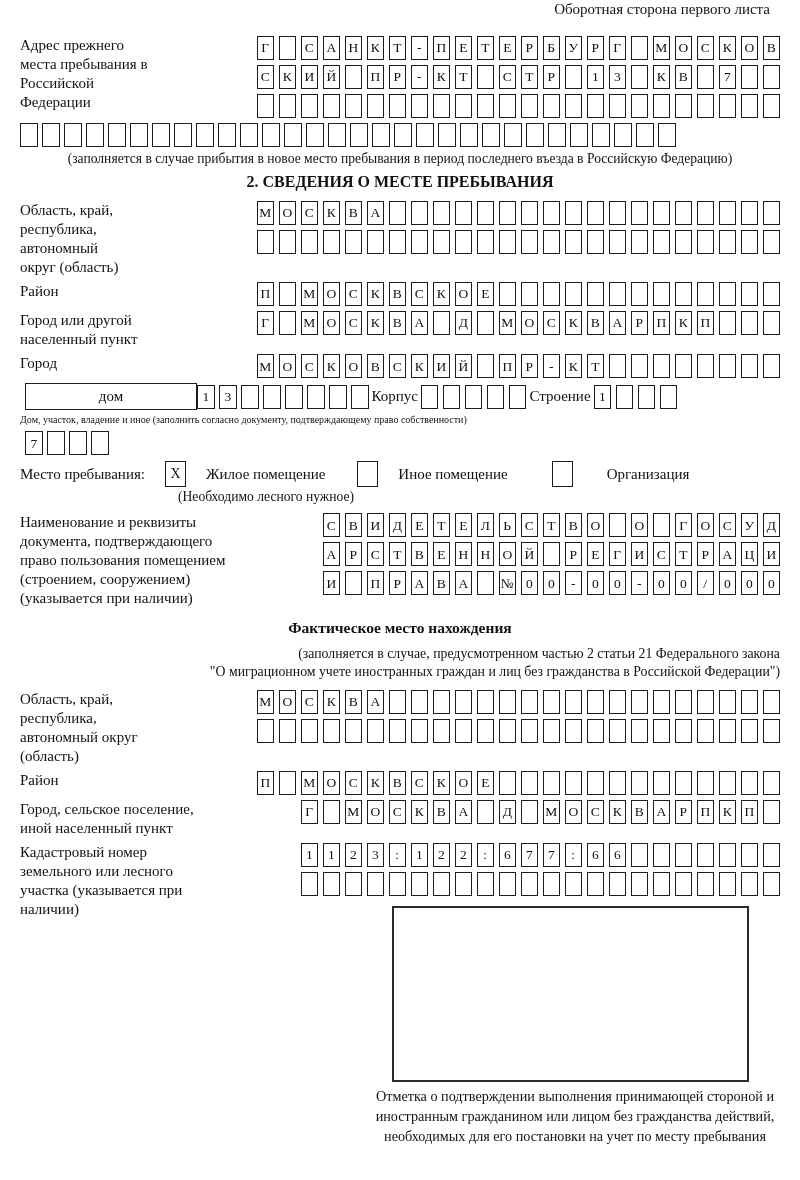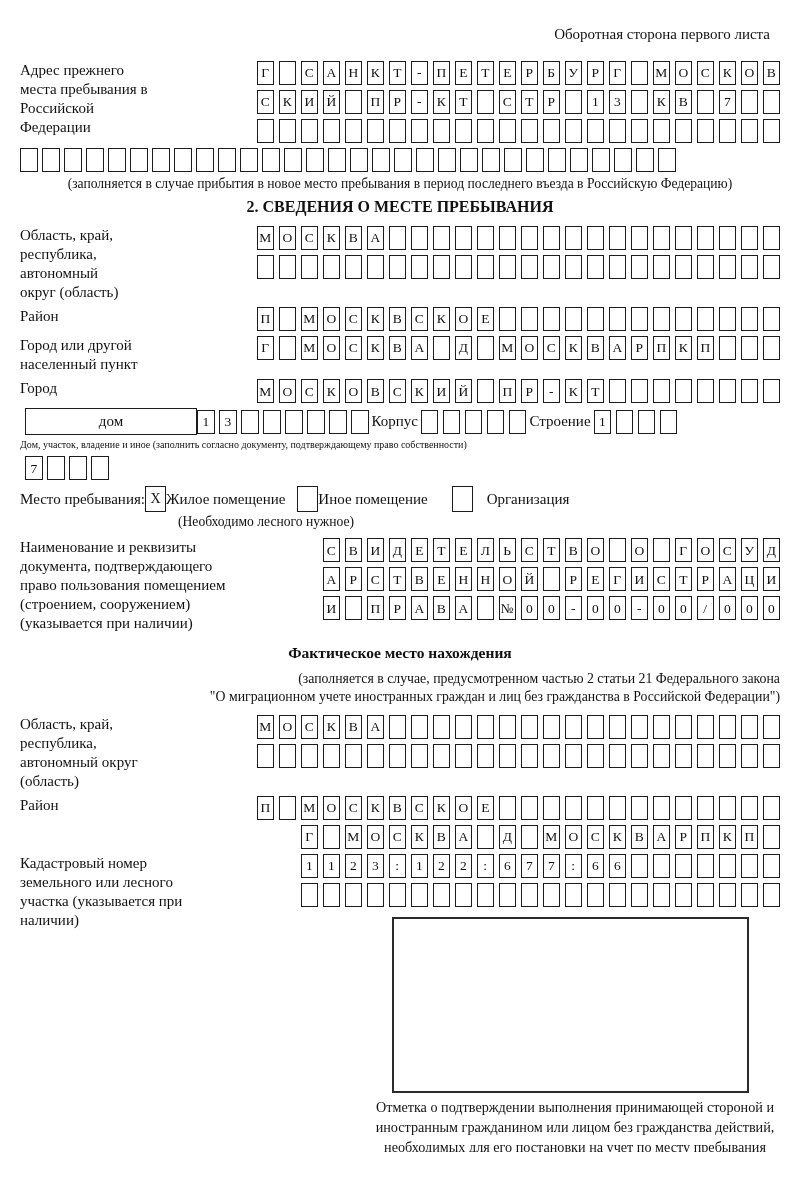--- a/index.html
+++ b/index.html
@@ -2,21 +2,21 @@
 <html><head>
 <meta charset="utf-8">
 <style>
   * { margin:0; padding:0; box-sizing:border-box; }
   html,body { background:#ffffff; }
   body {
     width:800px; height:1180px;
     font-family:"Liberation Serif","DejaVu Serif",serif;
     color:#111; font-size:15px;
   }
-  .page { width:800px; height:1152px; padding:26px 20px 0 20px; overflow:hidden; }
+  .page { width:800px; height:1152px; padding:1px 20px 0 20px; overflow:hidden; }
 
   .corner-note { text-align:right; padding-right:10px; font-size:15px; margin-bottom:18px; }
 
   
   .crow { display:flex; gap:4.5px; }
   .cell {
     width:17.5px; height:24px; flex:0 0 auto;
     border:1.6px solid #1c1c1c;
     display:inline-flex; align-items:center; justify-content:center;
     font-size:13.5px; line-height:1;
@@ -35,21 +35,21 @@
   .namedbox {
     border:1.6px solid #1c1c1c; height:27px;
     display:flex; align-items:center; justify-content:center;
     font-size:15px;
   }
   .nb-dom { width:172px; }
   .nb-kv  { width:203px; }
   .inline-label { font-size:15px; padding:0 3px; }
   .caption-line { font-size:10px; margin:2px 0 6px 0; }
 
-  .stayrow { display:flex; align-items:center; gap:0; margin:6px 0 2px 0; }
+  .stayrow { display:flex; align-items:center; gap:20px; margin:6px 0 2px 0; }
   .cbox {
     width:21px; height:26px; border:1.6px solid #1c1c1c; flex:0 0 auto;
     display:inline-flex; align-items:center; justify-content:center;
     font-size:14px;
   }
   .stay-note { font-size:13.6px; margin:2px 0 8px 158px; }
 
   .fact-title { text-align:center; font-weight:bold; font-size:15.5px; margin:10px 0 8px 0; }
   .fact-note { text-align:right; font-size:13.8px; line-height:1.35; margin-bottom:8px; }
 
@@ -557,20 +557,21 @@
           <span class="cell"></span>
           <span class="cell"></span>
           <span class="cell"></span>
           <span class="cell"></span>
           <span class="cell"></span>
         </div>
     </div>
   </div>
 
   <div class="frow">
+    <div class="flabel w190">Город, сельское поселение, иной населенный пункт</div>
     <div class="cgroup">
       <div class="crow">
           <span class="cell">Г</span>
           <span class="cell"></span>
           <span class="cell">М</span>
           <span class="cell">О</span>
           <span class="cell">С</span>
           <span class="cell">К</span>
           <span class="cell">В</span>
           <span class="cell">А</span>

